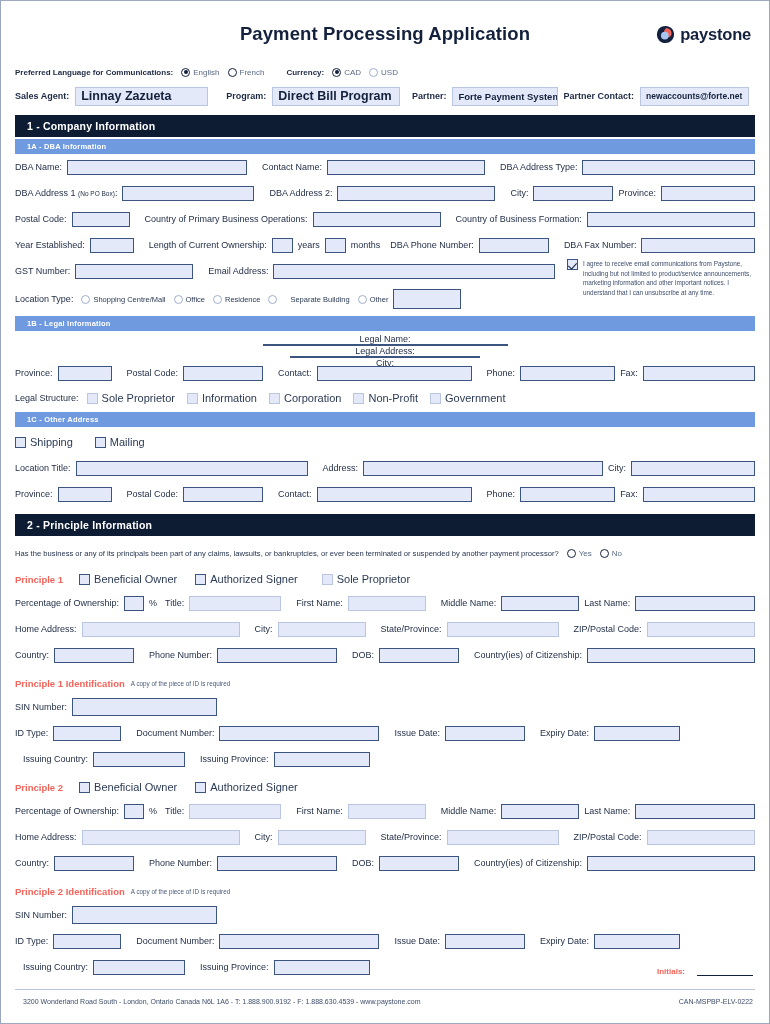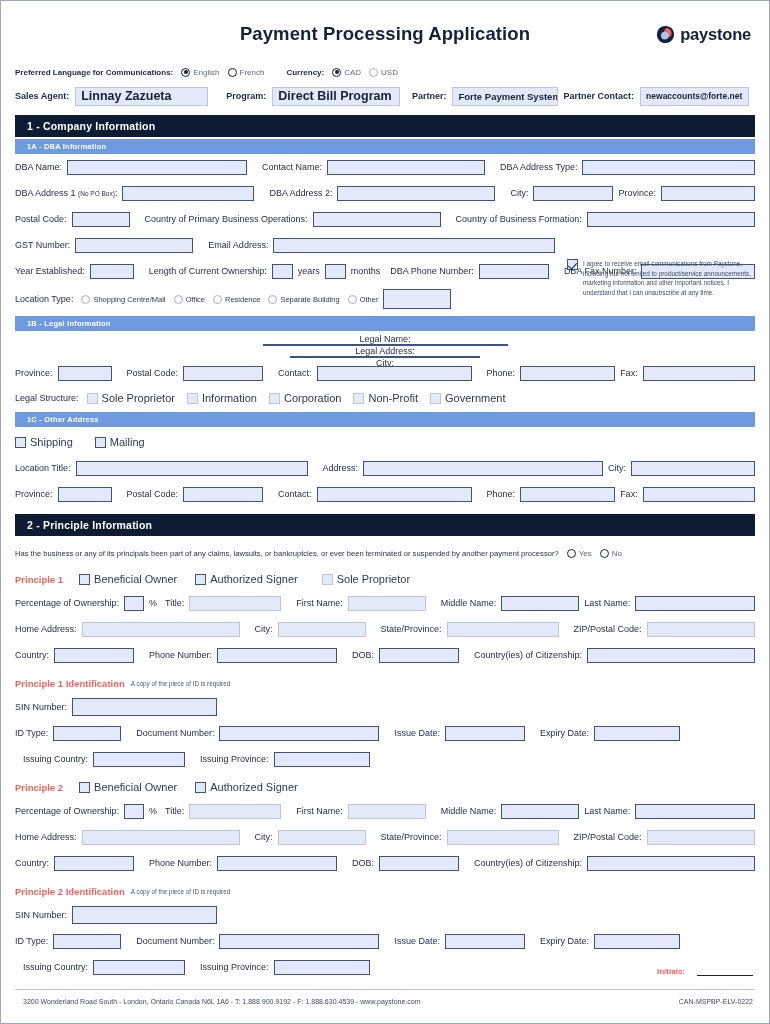--- a/index.html
+++ b/index.html
@@ -184,62 +184,62 @@
     <span class="lab">Postal Code:</span>
     <span class="fld dark" style="width:58px;"></span>
     <span class="gap"></span>
     <span class="lab">Country of Primary Business Operations:</span>
     <span class="fld dark" style="width:128px;"></span>
     <span class="gap"></span>
     <span class="lab">Country of Business Formation:</span>
     <span class="fld dark" style="flex:1 1 auto;margin-right:0;"></span>
   </div>
 
-  <div class="row tall" style="padding-right:200px;">
-    <span class="lab">GST Number:</span>
-    <span class="fld dark" style="width:118px;"></span>
-    <span class="gap"></span>
-    <span class="lab">Email Address:</span>
-    <span class="fld dark" style="flex:1 1 auto;margin-right:0;"></span>
-  </div>
-
   <div class="row tall">
     <span class="lab">Year Established:</span>
     <span class="fld dark" style="width:44px;"></span>
     <span class="gap"></span>
     <span class="lab">Length of Current Ownership:</span>
     <span class="fld dark" style="width:21px;"></span>
     <span class="lab">years</span>
     <span class="fld dark" style="width:21px;"></span>
     <span class="lab">months</span>
     <span class="gap"></span>
     <span class="lab">DBA Phone Number:</span>
     <span class="fld dark" style="width:70px;"></span>
     <span class="gap"></span>
     <span class="lab">DBA Fax Number:</span>
     <span class="fld dark" style="flex:1 1 auto;margin-right:0;"></span>
   </div>
 
+  <div class="row tall" style="padding-right:200px;">
+    <span class="lab">GST Number:</span>
+    <span class="fld dark" style="width:118px;"></span>
+    <span class="gap"></span>
+    <span class="lab">Email Address:</span>
+    <span class="fld dark" style="flex:1 1 auto;margin-right:0;"></span>
+  </div>
+
   <div class="row" style="height:30px;padding-right:200px;">
     <span class="lab">Location Type:</span>
     <span class="opt">
       <span class="radio gray"></span>
       <span style="font-size:7.5px;color:#2b3a55;">Shopping Centre/Mall</span>
     </span>
     <span class="opt">
       <span class="radio gray"></span>
       <span style="font-size:7.5px;color:#2b3a55;">Office</span>
     </span>
     <span class="opt">
       <span class="radio gray"></span>
       <span style="font-size:7.5px;color:#2b3a55;">Residence</span>
     </span>
     <span class="opt">
       <span class="radio gray"></span>
-      <span style="font-size:7.5px;color:#2b3a55;">Separate Building</span>
+      <span style="font-size:7.5px;color:#2b3a55;margin-left:10px;">Separate Building</span>
     </span>
     <span class="opt">
       <span class="radio gray"></span>
       <span style="font-size:7.5px;color:#2b3a55;">Other</span>
     </span>
     <span class="fld dark" style="width:68px;height:20px;"></span>
   </div>
 
   <div class="consent">
     <span class="cb dark checked"></span>

